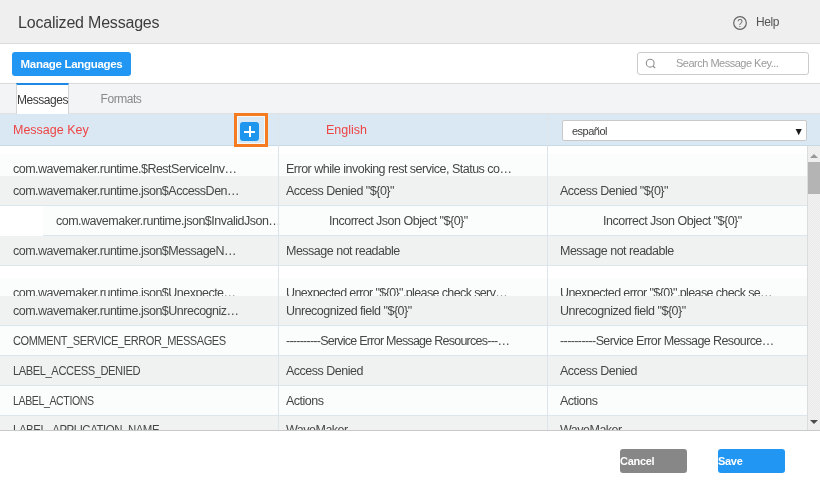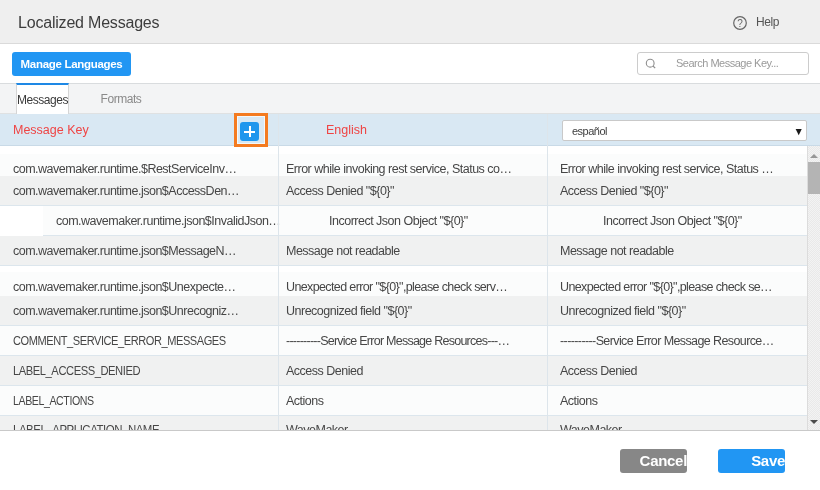--- a/index.html
+++ b/index.html
@@ -46,21 +46,21 @@
 #vd1 { left:278px; top:114px; width:1px; height:316px; background:#dde5eb; }
 #vd2 { left:547px; top:114px; width:1px; height:316px; background:#dde5eb; }
 #tbot { left:0; top:430px; width:820px; height:1px; background:#c9c9c9; }
 
 #sbar { left:807px; top:146px; width:13px; height:284px; background:#f3f3f3; background-image:conic-gradient(#e9e9e9 25%, transparent 0 50%, #e9e9e9 0 75%, transparent 0); background-size:2px 2px; border-left:1px solid #dcdcdc; }
 #sthumb { left:808px; top:162px; width:12px; height:32px; background:#b4b4b4; }
 .sarr { position:absolute; width:0; height:0; }
 #sup { left:809.5px; top:153.5px; border-left:4px solid transparent; border-right:4px solid transparent; border-bottom:4.5px solid #979797; }
 #sdn { left:809.5px; top:420px; border-left:4px solid transparent; border-right:4px solid transparent; border-top:4.5px solid #4d4d4d; }
 
-.fbtn { position:absolute; top:449px; width:67px; height:24px; border-radius:3px; color:#fff; font-size:15px; letter-spacing:-0.3px; font-weight:bold; text-align:right; line-height:24px; }
+.fbtn { position:absolute; top:449px; width:67px; height:24px; border-radius:3px; color:#fff; font-size:11px; letter-spacing:-0.3px; font-weight:bold; text-align:left; line-height:24px; }
 #btn-cancel { left:620px; background:#878787; }
 #btn-save { left:718px; background:#2196f3; }
 </style>
 </head>
 <body>
 <div class="abs" id="hdr"></div>
 <div class="abs" id="title">Localized Messages</div>
 <svg class="abs" id="helpico" viewBox="0 0 14 14">
     <circle cx="7" cy="7" r="6.3" fill="none" stroke="#666" stroke-width="1.2"></circle>
     <text x="7" y="10.6" text-anchor="middle" font-size="10" fill="#666" font-family="Liberation Sans">?</text>
@@ -89,38 +89,37 @@
 <div class="abs" id="plusbox"></div>
 <div class="abs" id="plusbtn">
     <div class="ph"></div>
     <div class="pv"></div>
   </div>
 
 <div class="abs" id="grid">
   <div class="row odd" style="top:8px;padding-left:8px;">
       <span class="cell c1">com.wavemaker.runtime.$RestServiceInv…</span>
       <span class="cell c2">Error while invoking rest service, Status co…</span>
-      <span class="cell c3">Error while invoking rest service, Status …</span>
     </div>
   <div class="row even" style="top:30px;">
       <span class="cell c1">com.wavemaker.runtime.json$AccessDen…</span>
       <span class="cell c2">Access Denied "${0}"</span>
       <span class="cell c3">Access Denied "${0}"</span>
     </div>
   <div class="row odd" style="top:60px;margin-left:43px;">
       <span class="cell c1">com.wavemaker.runtime.json$InvalidJson…</span>
       <span class="cell c2">Incorrect Json Object "${0}"</span>
       <span class="cell c3">Incorrect Json Object "${0}"</span>
     </div>
   <div class="row even" style="top:90px;">
       <span class="cell c1">com.wavemaker.runtime.json$MessageN…</span>
       <span class="cell c2">Message not readable</span>
       <span class="cell c3">Message not readable</span>
     </div>
-  <div class="row odd" style="top:126px;">
+  <div class="row odd" style="top:132px;">
       <span class="cell c1">com.wavemaker.runtime.json$Unexpecte…</span>
       <span class="cell c2" style="letter-spacing:-0.62px;">Unexpected error "${0}",please check serv…</span>
       <span class="cell c3" style="letter-spacing:-0.62px;">Unexpected error "${0}",please check se…</span>
     </div>
   <div class="row even" style="top:150px;">
       <span class="cell c1">com.wavemaker.runtime.json$Unrecogniz…</span>
       <span class="cell c2">Unrecognized field "${0}"</span>
       <span class="cell c3">Unrecognized field "${0}"</span>
     </div>
   <div class="row odd" style="top:180px;">

